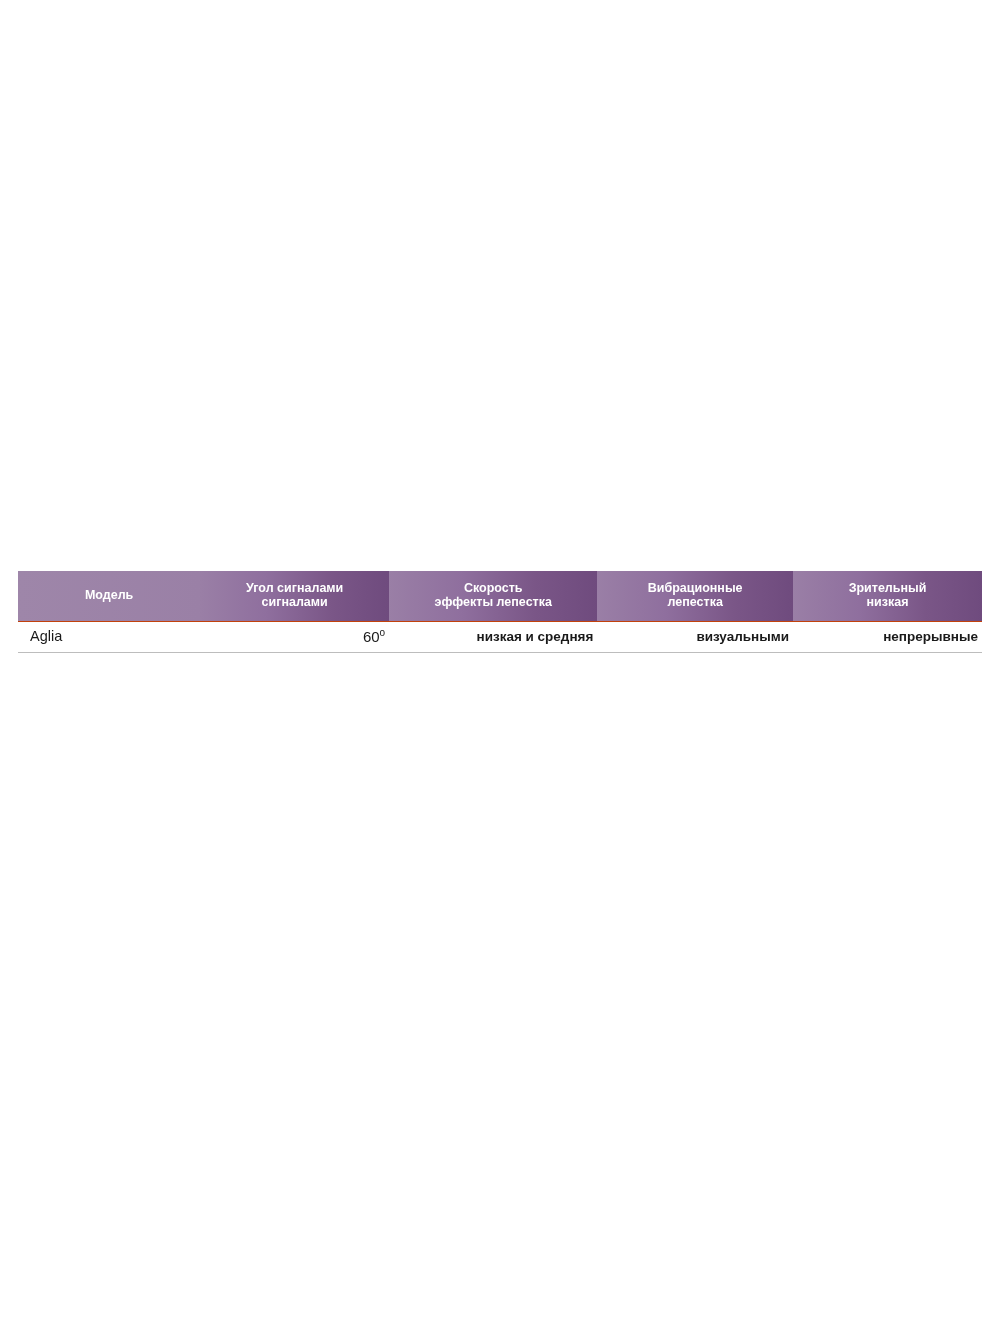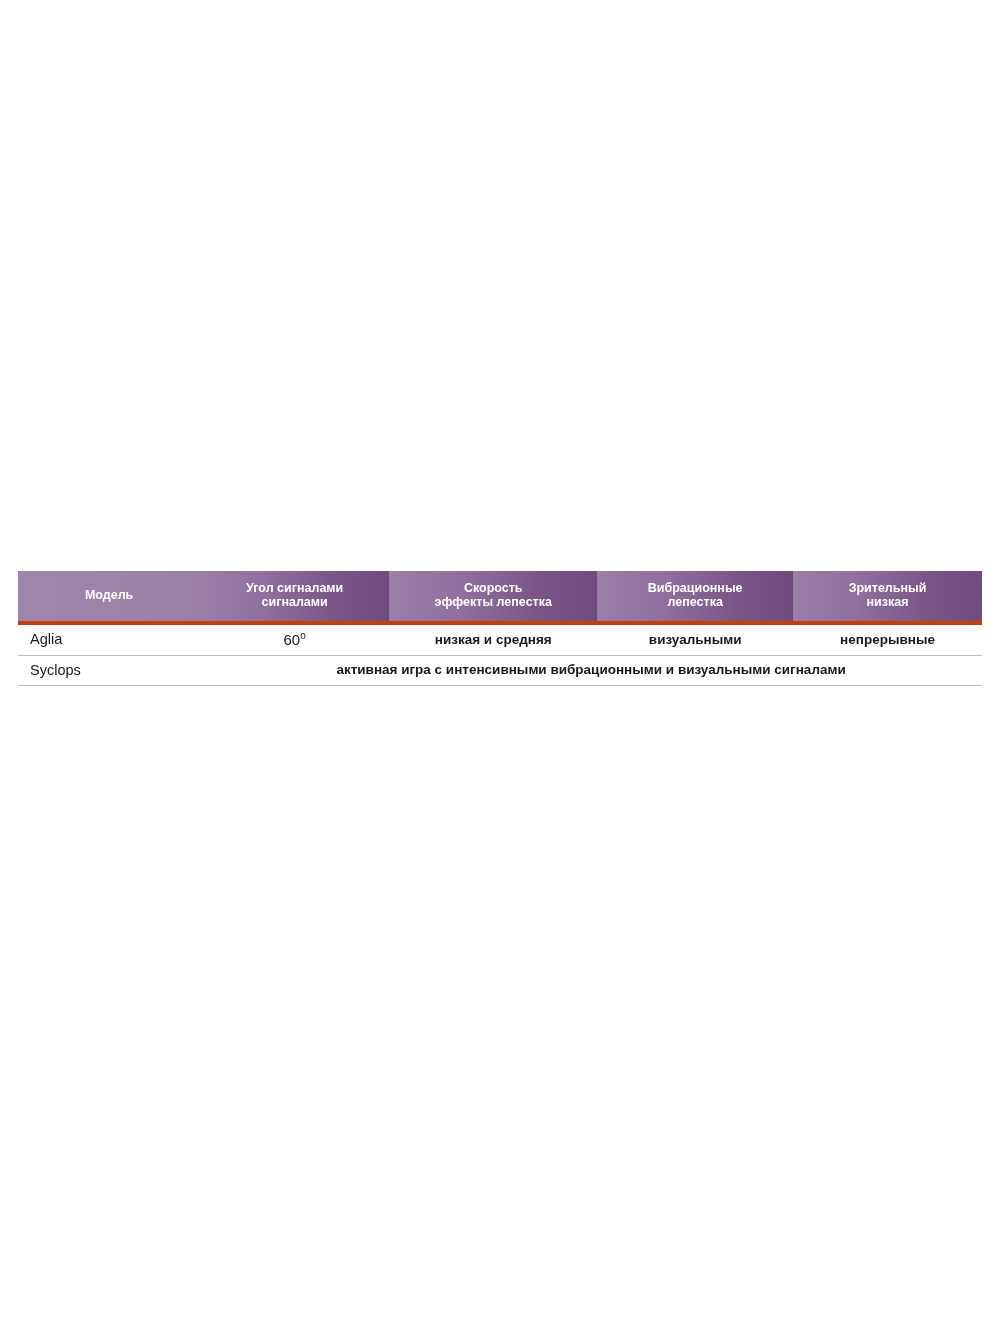--- a/index.html
+++ b/index.html
@@ -59,26 +59,26 @@
   col.c4 { width: 20.3%; }
   col.c5 { width: 19.6%; }
 
   
   tbody td {
     border-bottom: 1px solid #bdbdbd;
     font-size: 13.5px;
     color: #1a1a1a;
     padding: 6px 4px 7px 4px;
     vertical-align: middle;
-    text-align: center;
+    text-align: right;
     font-weight: bold;
     white-space: nowrap;
   }
   tbody tr:first-child td {
-    border-top: 4px solid #c2410c;
+    border-top: 1px solid #c2410c;
   }
   tbody td.model {
     text-align: left;
     padding-left: 12px;
     font-weight: normal;
     font-size: 14.5px;
   }
   tbody td.angle {
     font-weight: normal;
     font-size: 15px;
@@ -140,22 +140,18 @@
           <td class="model">Aglia</td>
           <td class="angle"><span>60</span><sup>o</sup></td>
           <td>низкая и средняя</td>
           <td>визуальными</td>
           <td>непрерывные</td>
         </tr>
 
 
 
 
-        <tr class="last">
-          <td class="model">Syclops</td>
-          <td class="wide" colspan="4">активная игра с интенсивными вибрационными и визуальными сигналами</td>
-        </tr>
 
       </tbody>
     </table>
   </div>
 
 </div>
 
 </body></html>

